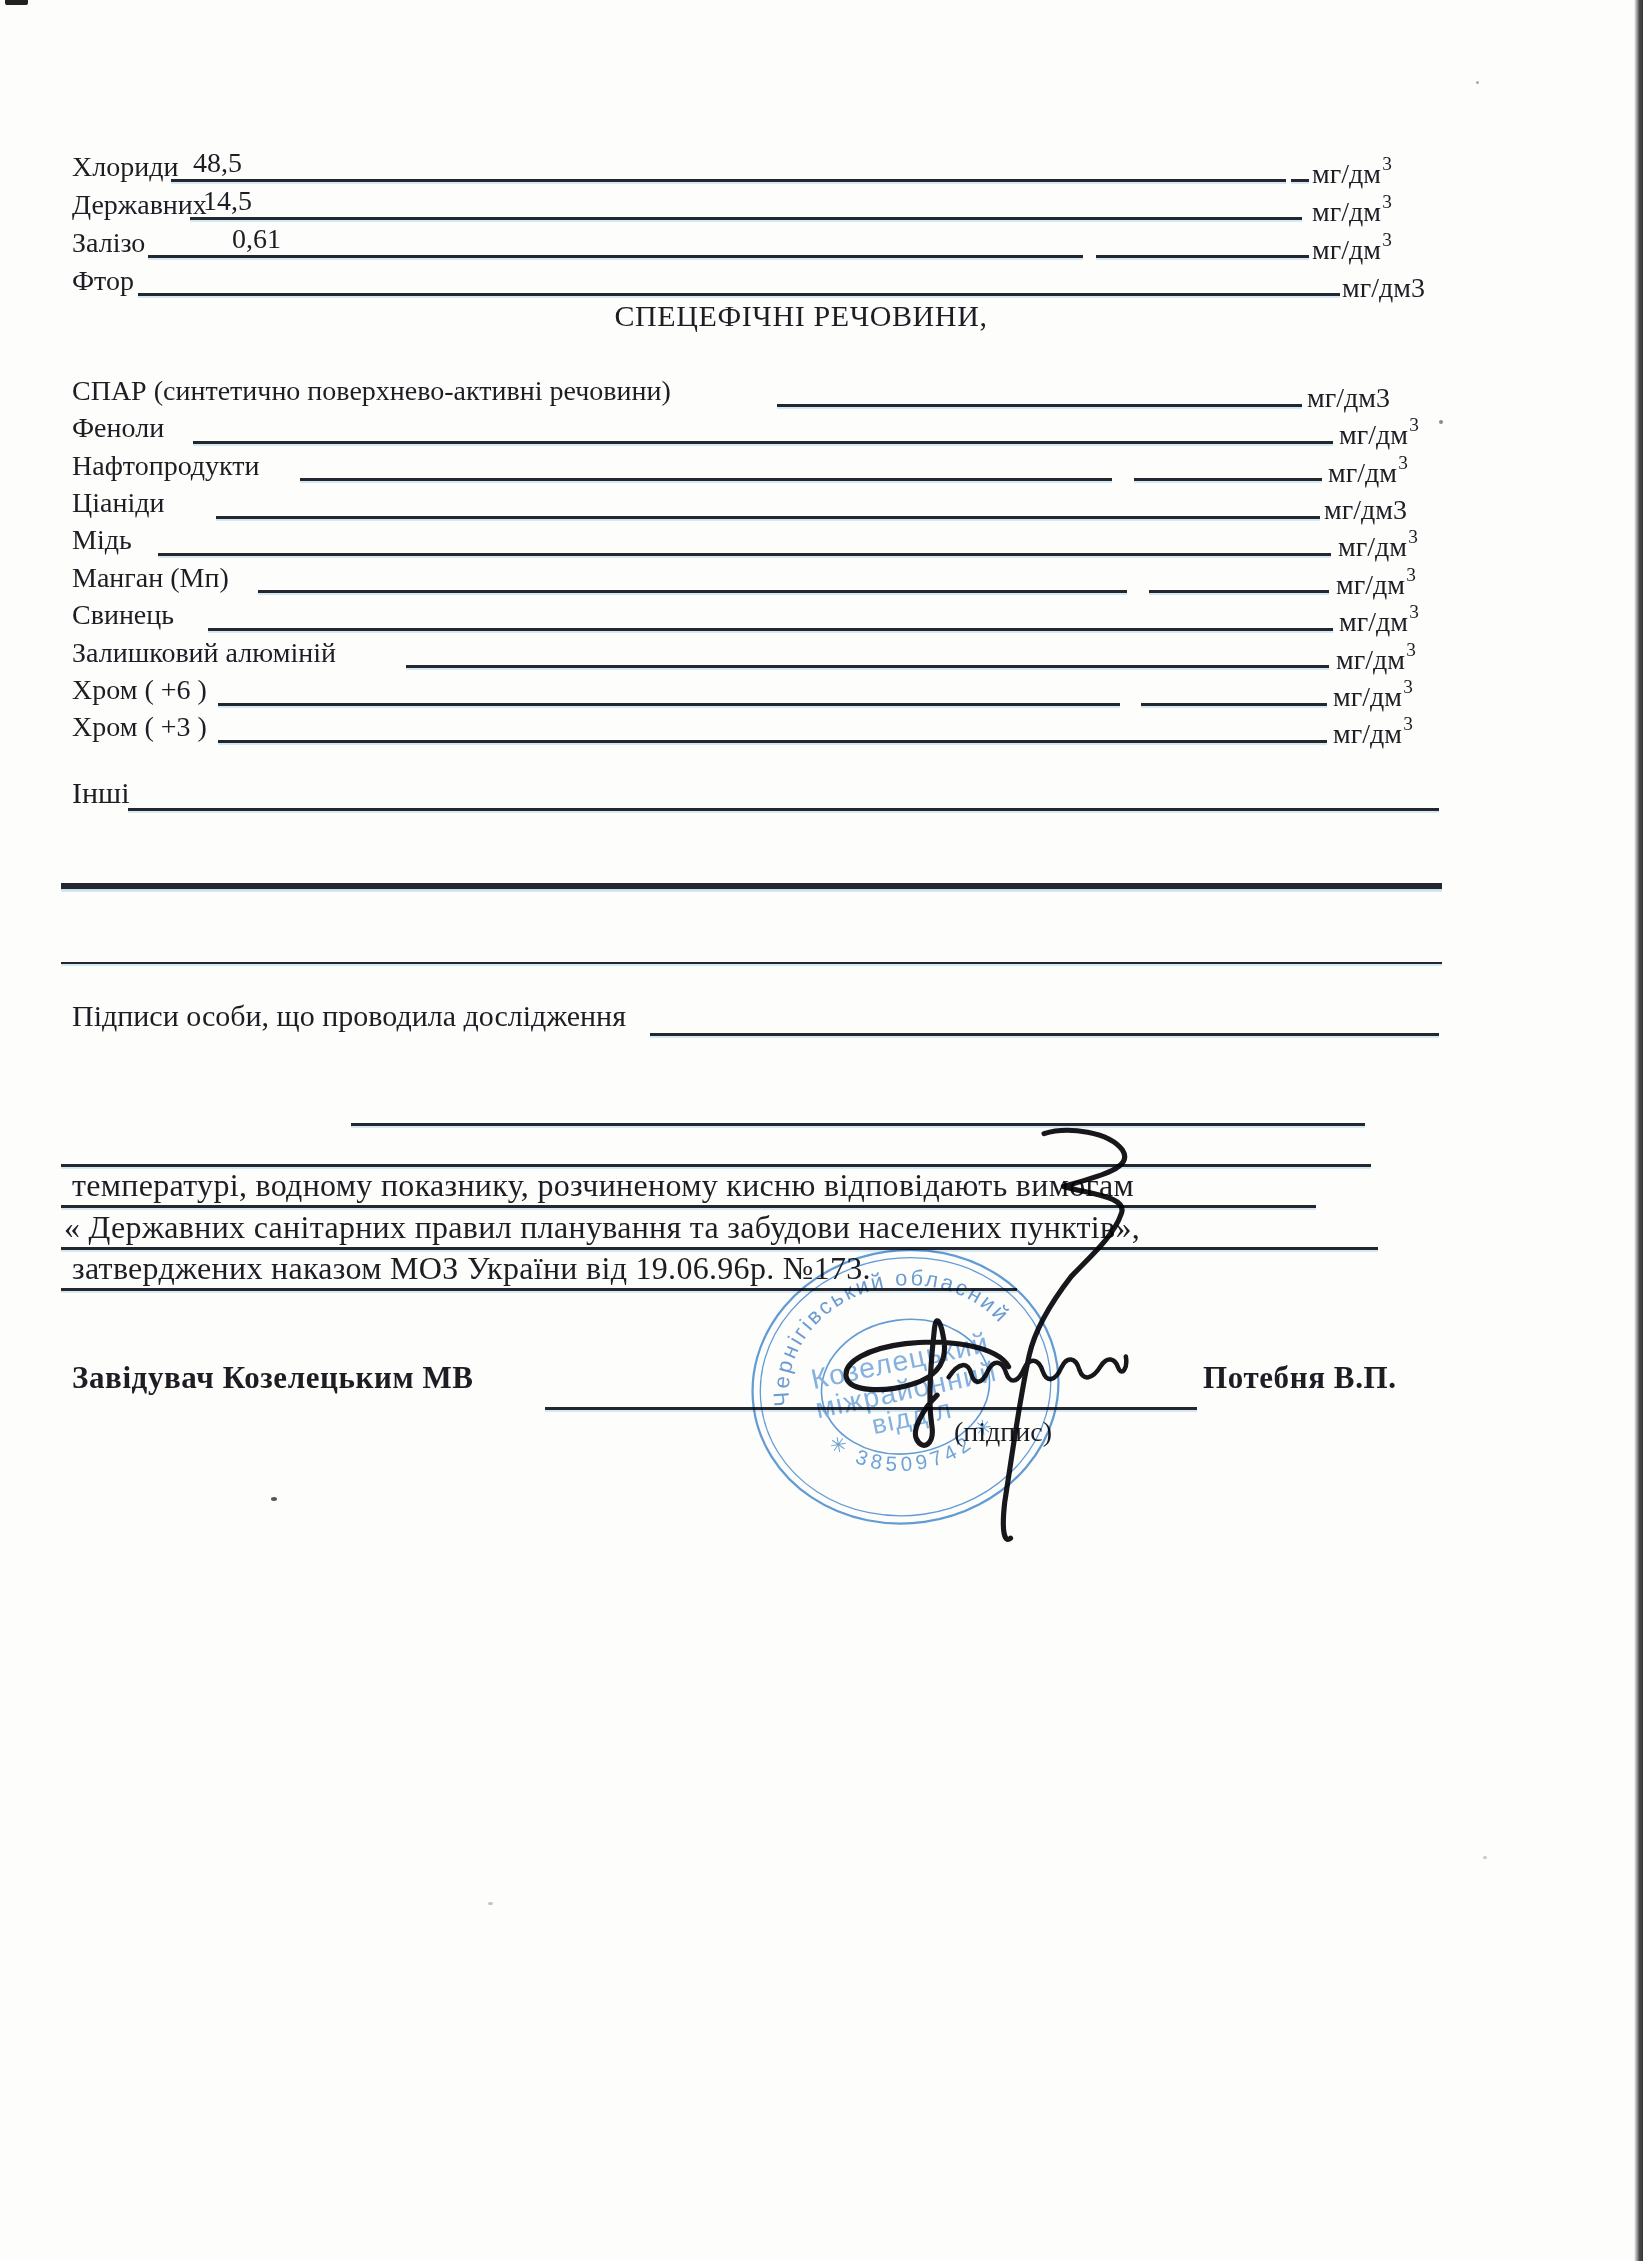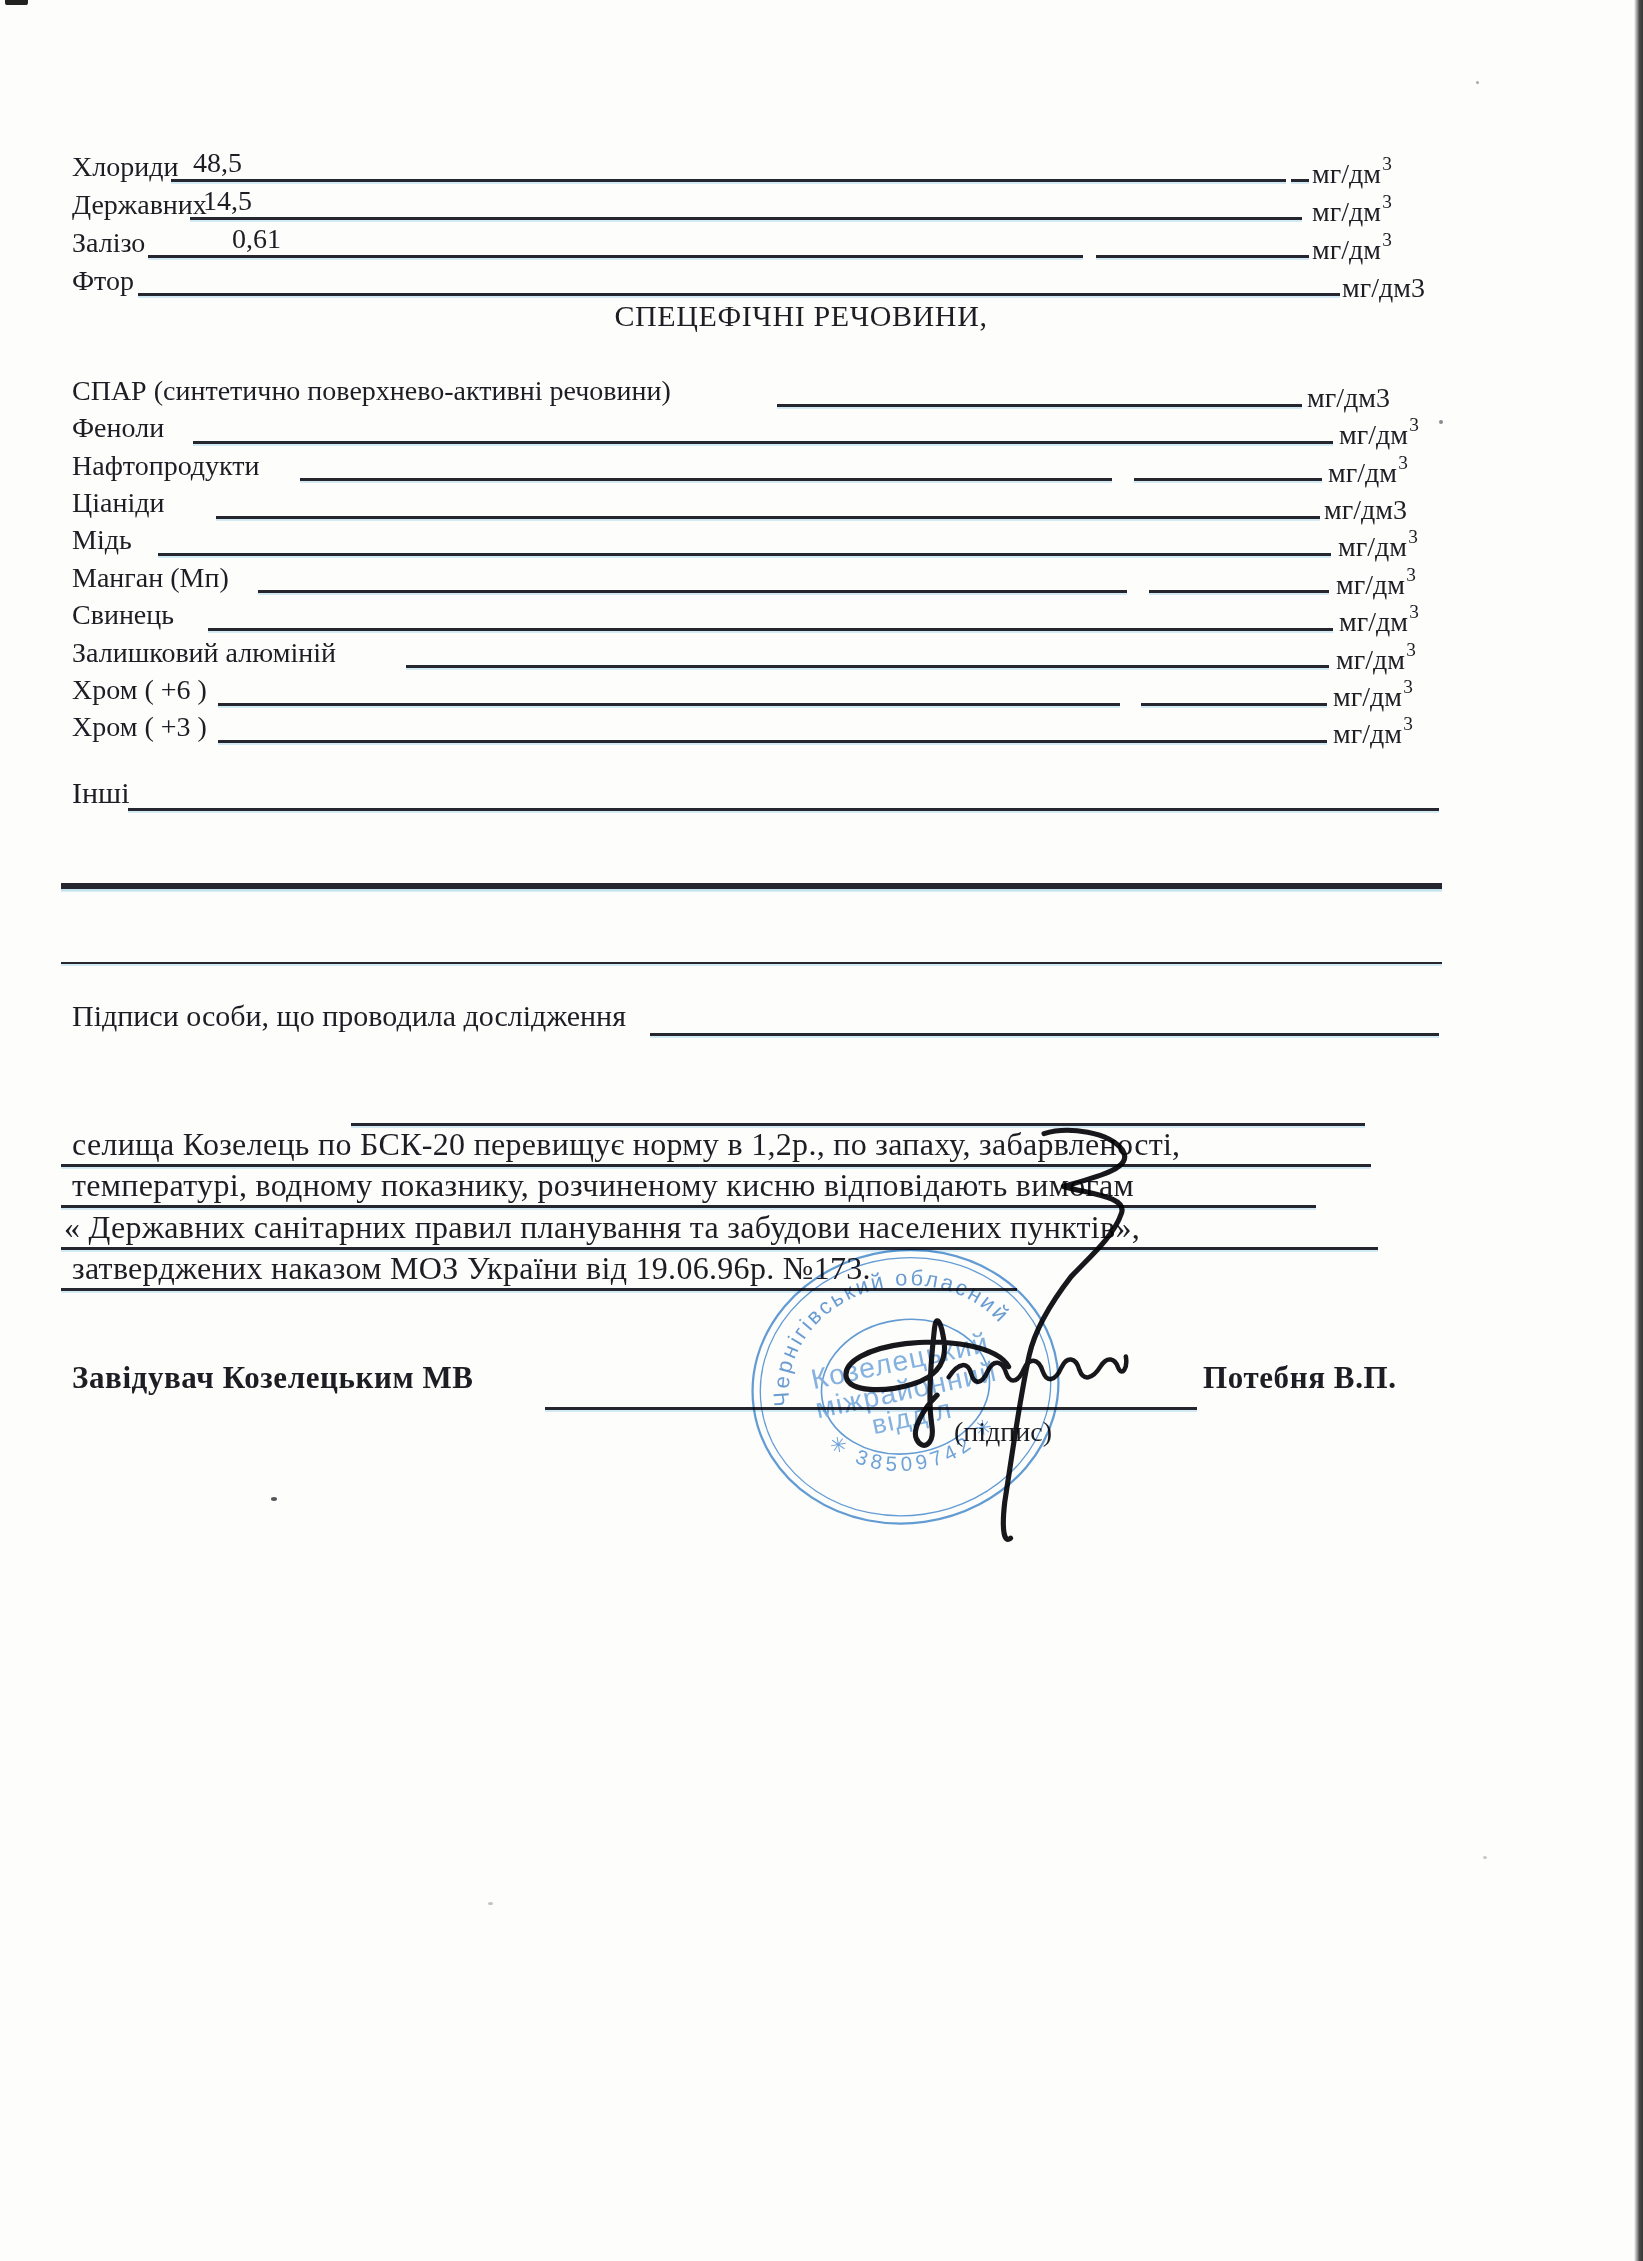--- a/index.html
+++ b/index.html
@@ -107,21 +107,20 @@
   <div class="u" style="left:128px;top:808px;width:1311px"></div>
 
   <div class="u thick" style="left:61px;top:883px;width:1381px"></div>
   <div class="u thin" style="left:61px;top:962px;width:1381px"></div>
 
   <div class="lbl big" style="left:72px;top:999px">Підписи особи, що проводила дослідження</div>
   <div class="u" style="left:650px;top:1033px;width:789px"></div>
 
   <div class="u" style="left:351px;top:1123px;width:1014px"></div>
 
-  <div class="par" style="left:72px;top:1126px">селища Козелець по БСК-20 перевищує норму в 1,2р., по запаху, забарвленості,</div>
   <div class="u" style="left:61px;top:1164px;width:1310px"></div>
 
   <div class="par" style="left:72px;top:1167px">температурі, водному показнику, розчиненому кисню відповідають вимогам</div>
   <div class="u" style="left:61px;top:1205px;width:1255px"></div>
 
   <div class="par" style="left:64px;top:1209px">« Державних санітарних правил планування та забудови населених пунктів»,</div>
   <div class="u" style="left:61px;top:1247px;width:1317px"></div>
 
   <div class="par" style="left:72px;top:1250px">затверджених наказом МОЗ України від 19.06.96р. №173.</div>
   <div class="u" style="left:61px;top:1288px;width:956px"></div>

